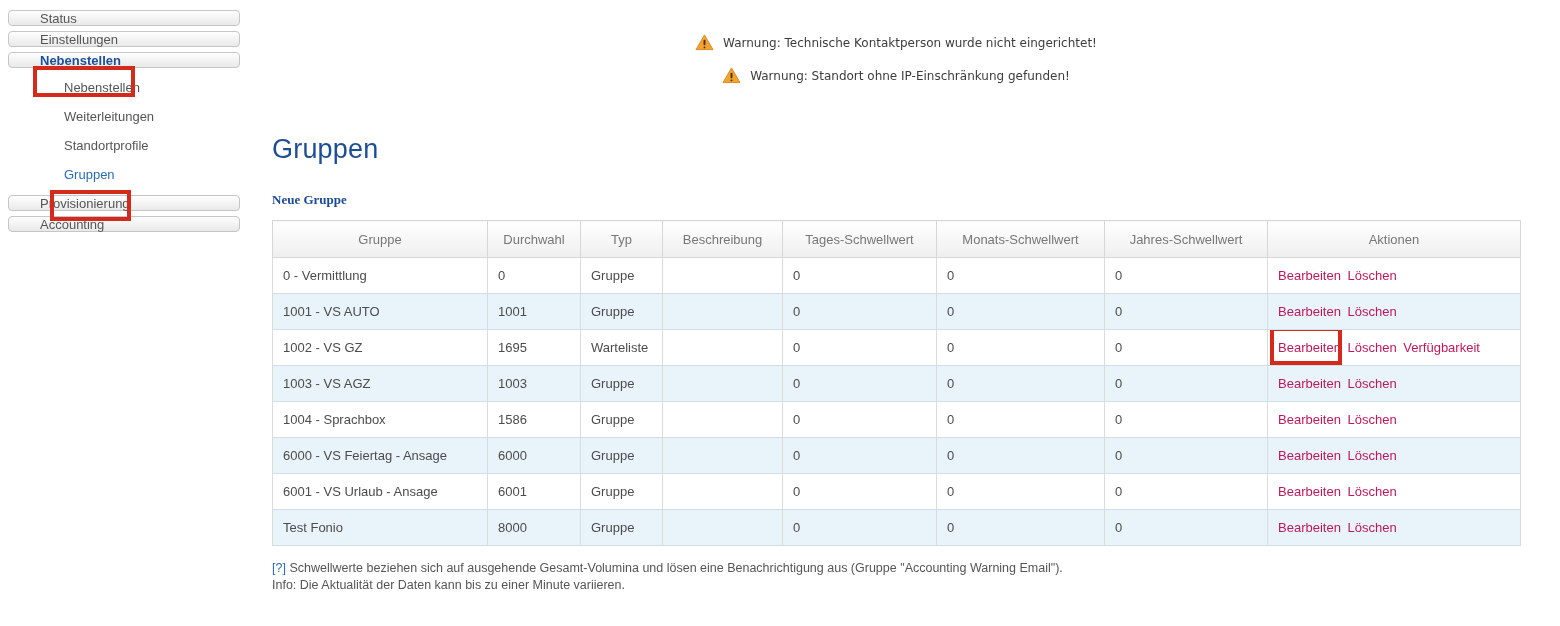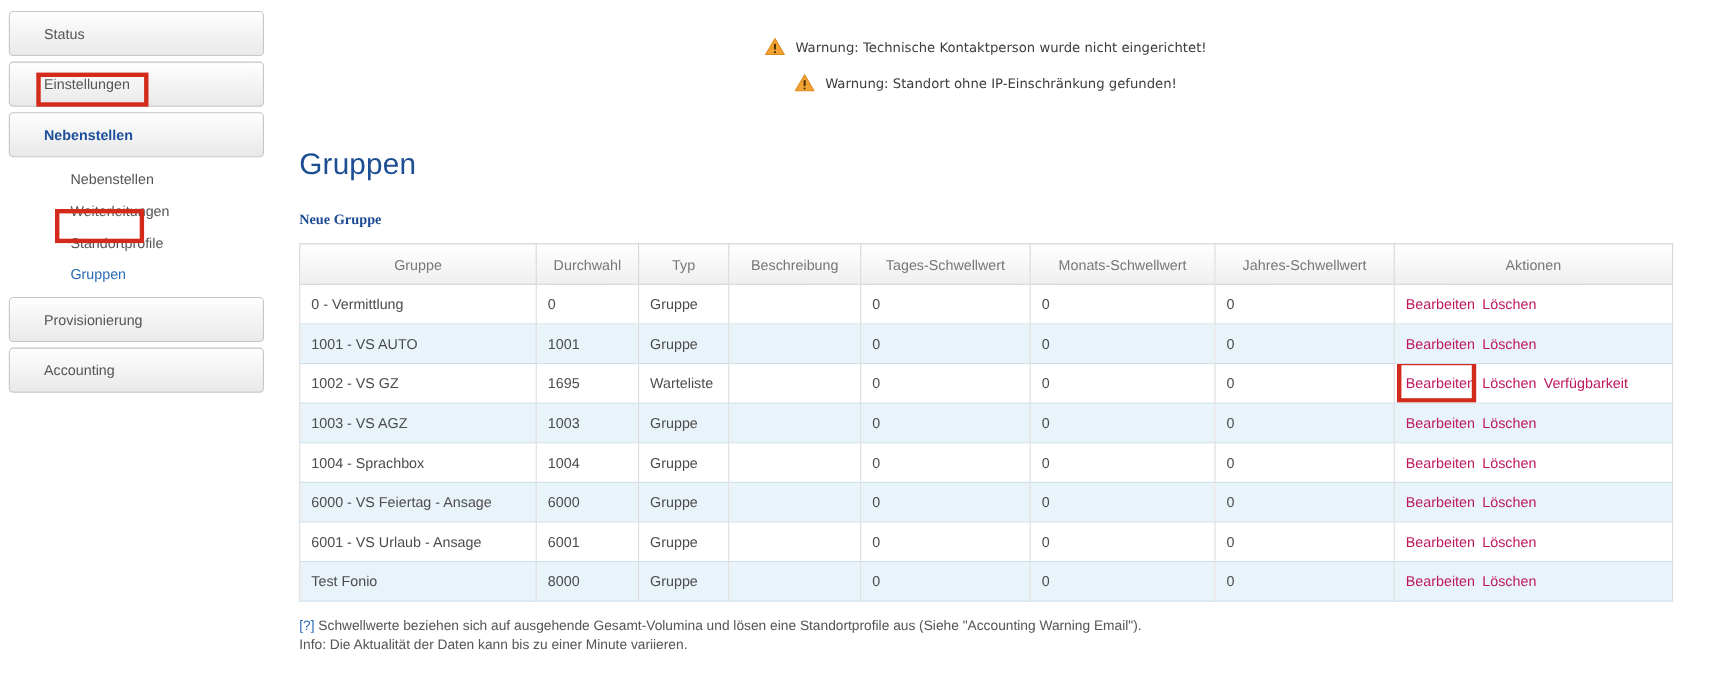--- a/index.html
+++ b/index.html
@@ -7,21 +7,21 @@
   body {
     width:1560px; height:626px; overflow:hidden;
     font-family:"Liberation Sans", sans-serif;
     color:#555;
   }
   .layout { display:flex; width:1560px; }
 
   
   .sidebar { width:250px; flex-shrink:0; position:relative; padding-top:10px; }
   .nav-btn {
-    width:232px; height:41px; margin:0 0 5px 8px;
+    width:232px; height:16px; margin:0 0 5px 8px;
     border:1px solid #c6c6c6; border-radius:4px;
     background:linear-gradient(#fefefe,#e9e9e9);
     display:flex; align-items:center; padding-left:31px;
     font-size:13px; color:#555; cursor:pointer;
   }
   .nav-btn.active { color:#1b4e9b; font-weight:bold; }
   .submenu { margin:3px 0 6px 0; }
   .sub-item {
     padding:8px 0 8px 64px; font-size:13px; color:#555; cursor:pointer;
     line-height:13px;
@@ -202,21 +202,21 @@
           <td>0</td>
           <td>0</td>
           <td>0</td>
           <td class="actions-cell">
             <a class="action-link">Bearbeiten</a>
             <a class="action-link">Löschen</a>
           </td>
         </tr>
         <tr>
           <td>1004 - Sprachbox</td>
-          <td>1004</td>
+          <td>1586</td>
           <td>Gruppe</td>
           <td></td>
           <td>0</td>
           <td>0</td>
           <td>0</td>
           <td class="actions-cell">
             <a class="action-link">Bearbeiten</a>
             <a class="action-link">Löschen</a>
           </td>
         </tr>
@@ -258,19 +258,19 @@
             <a class="action-link">Bearbeiten</a>
             <a class="action-link">Löschen</a>
           </td>
         </tr>
       </tbody>
     </table>
 
     <div class="footnotes">
       <div>
         <span class="help-marker">[?]</span>
-        <span>Schwellwerte beziehen sich auf ausgehende Gesamt-Volumina und lösen eine Standortprofile aus (Siehe "Accounting Warning Email").</span>
+        <span>Schwellwerte beziehen sich auf ausgehende Gesamt-Volumina und lösen eine Benachrichtigung aus (Gruppe "Accounting Warning Email").</span>
       </div>
       <div>Info: Die Aktualität der Daten kann bis zu einer Minute variieren.</div>
     </div>
 
   </div>
 </div>
 
 </body></html>

